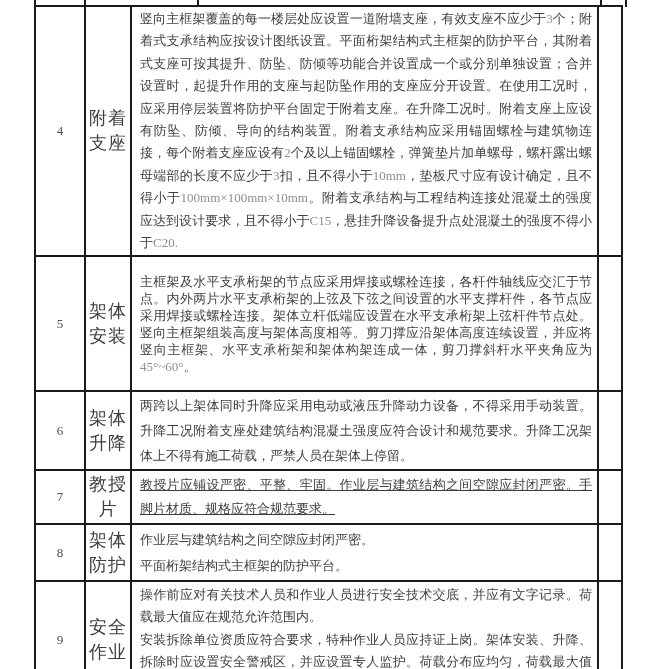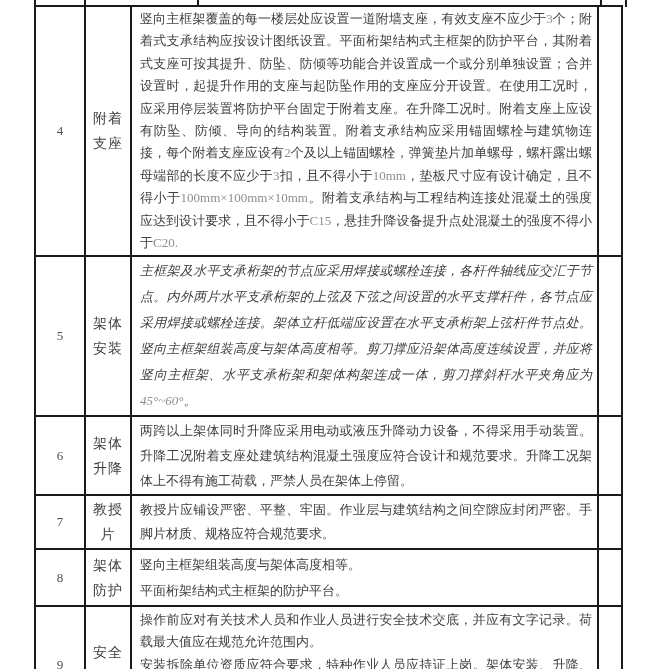--- a/index.html
+++ b/index.html
@@ -19,38 +19,38 @@
     overflow:hidden;
     vertical-align:middle;
   }
   td.no{
     text-align:center;
     font-family:"Liberation Serif", serif;
     font-size:13px;color:#4f4f4f;
   }
   td.label{
     text-align:center;
-    font-size:14px;color:#3e3e3e;line-height:25px;
+    font-size:18px;color:#3e3e3e;line-height:25px;
     letter-spacing:1px;
   }
   td.label .line{display:block;}
   td.content{
     padding:1px 5px 1px 8px;
     text-align:justify;
     font-size:13px;color:#3e3e3e;
   }
   td.content .para{margin:0;}
   .lat{
     font-family:"Liberation Serif", serif;
     color:#8e8e8e;
   }
   tr.r4 td.content{line-height:22.4px;}
-  tr.r5 td.content{line-height:26px;font-style:italic;}
+  tr.r5 td.content{line-height:17px;}
   tr.r6 td.content{line-height:25px;}
-  tr.r7 td.content{line-height:24px;}
+  tr.r7 td.content{line-height:24px;text-decoration:underline;}
   tr.r8 td.content{line-height:26px;}
   tr.r9 td.content{line-height:22.4px;}
 </style>
 </head>
 <body>
 
 <div>
   <div class="top-sliver" style="left:34px;"></div>
   <div class="top-sliver" style="left:84px;"></div>
   <div class="top-sliver" style="left:197px;"></div>
@@ -110,21 +110,21 @@
         </td>
       <td class="empty"></td>
     </tr>
     <tr class="r8">
       <td class="no" style="height:53px">8</td>
       <td class="label">
           <span class="line">架体</span>
           <span class="line">防护</span>
         </td>
       <td class="content">
-          <div class="para"><span>竖向主框架组装高度与架体高度相等。</span></div>
+          <div class="para"><span>作业层与建筑结构之间空隙应封闭严密。</span></div>
           <div class="para"><span>平面桁架结构式主框架的防护平台。</span></div>
         </td>
       <td class="empty"></td>
     </tr>
     <tr class="r9">
       <td class="no" style="height:113px">9</td>
       <td class="label">
           <span class="line">安全</span>
           <span class="line">作业</span>
         </td>

